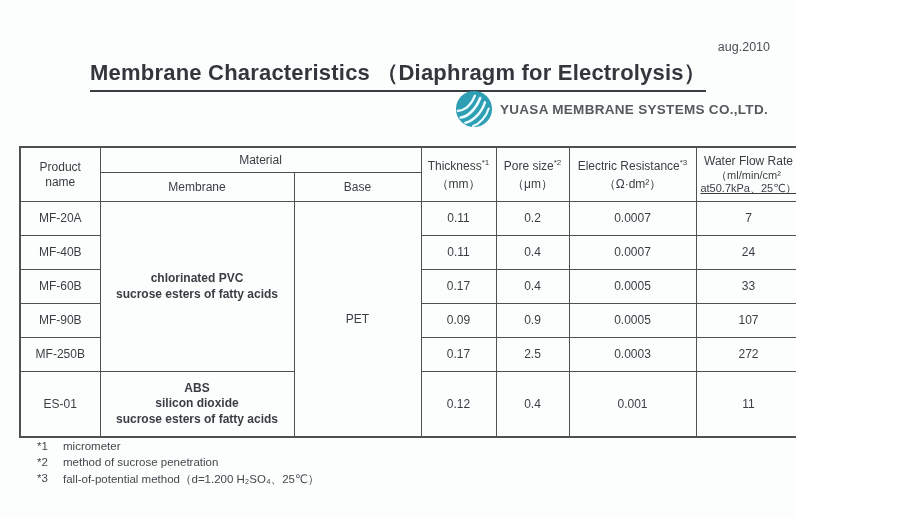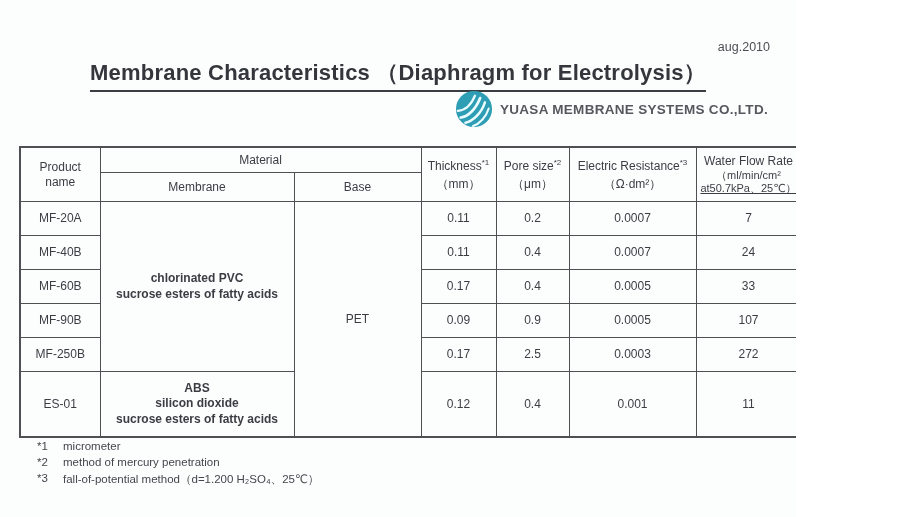--- a/index.html
+++ b/index.html
@@ -182,21 +182,21 @@
     </tbody>
   </table>
 
   <div class="footnotes">
     <div class="fn">
       <span class="fn-marker">*1</span>
       <span class="fn-text">micrometer</span>
     </div>
     <div class="fn">
       <span class="fn-marker">*2</span>
-      <span class="fn-text">method of mercury penetration</span>
+      <span class="fn-text">method of sucrose penetration</span>
     </div>
     <div class="fn">
       <span class="fn-marker">*3</span>
       <span class="fn-text">fall-of-potential method（d=1.200 H₂SO₄、25℃）</span>
     </div>
   </div>
 
 </div>
 
 </body></html>

